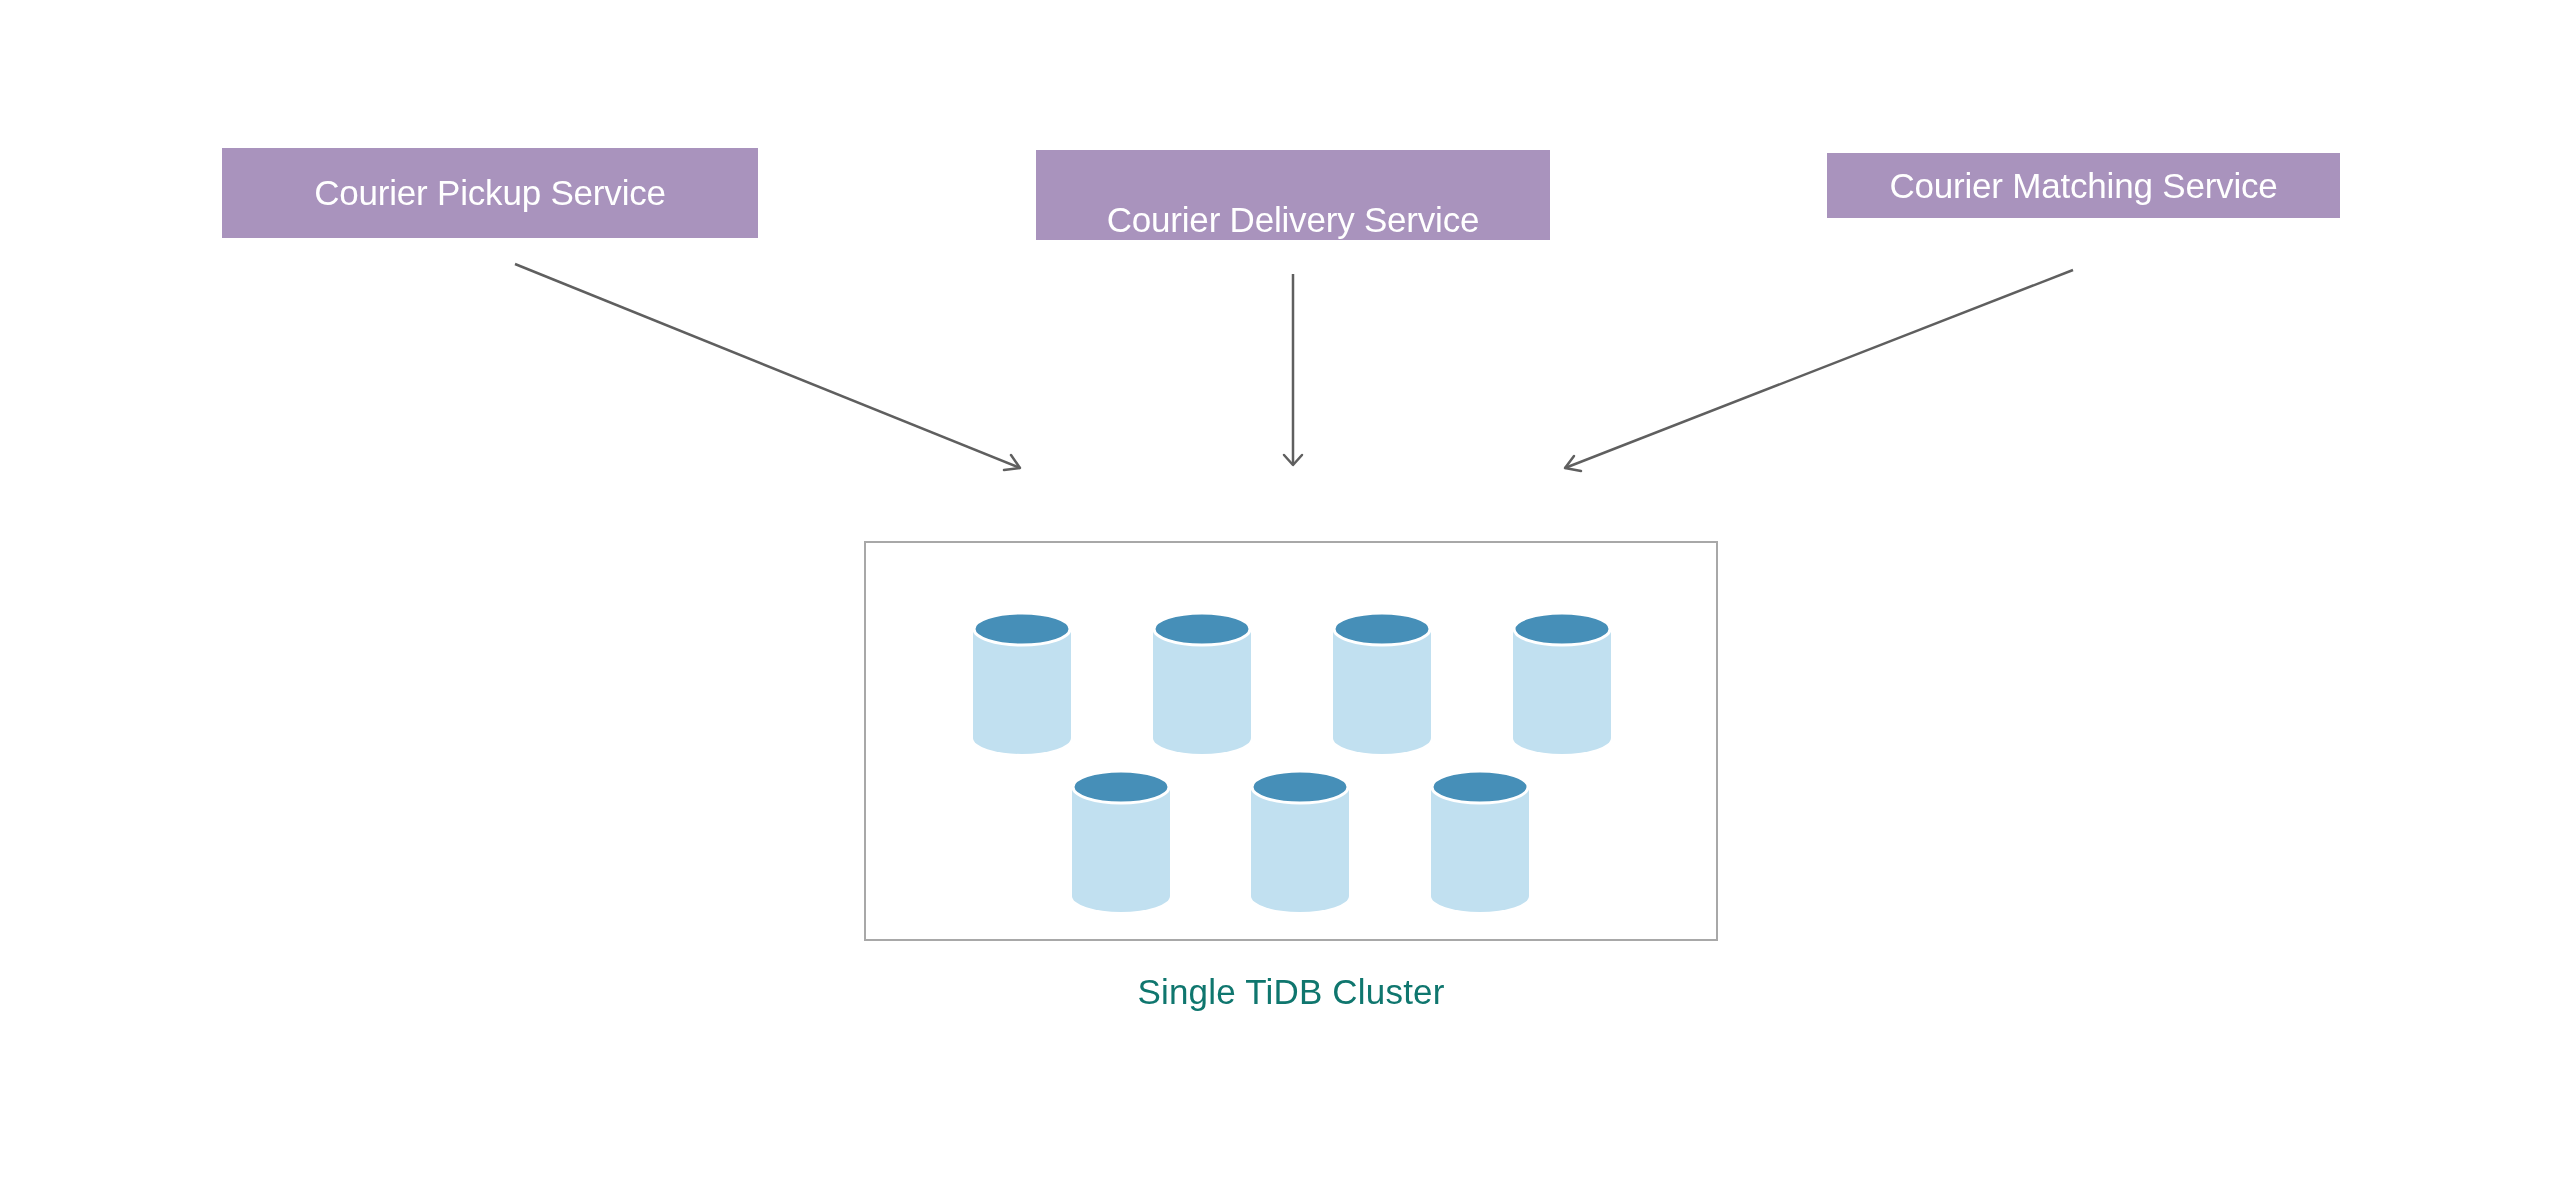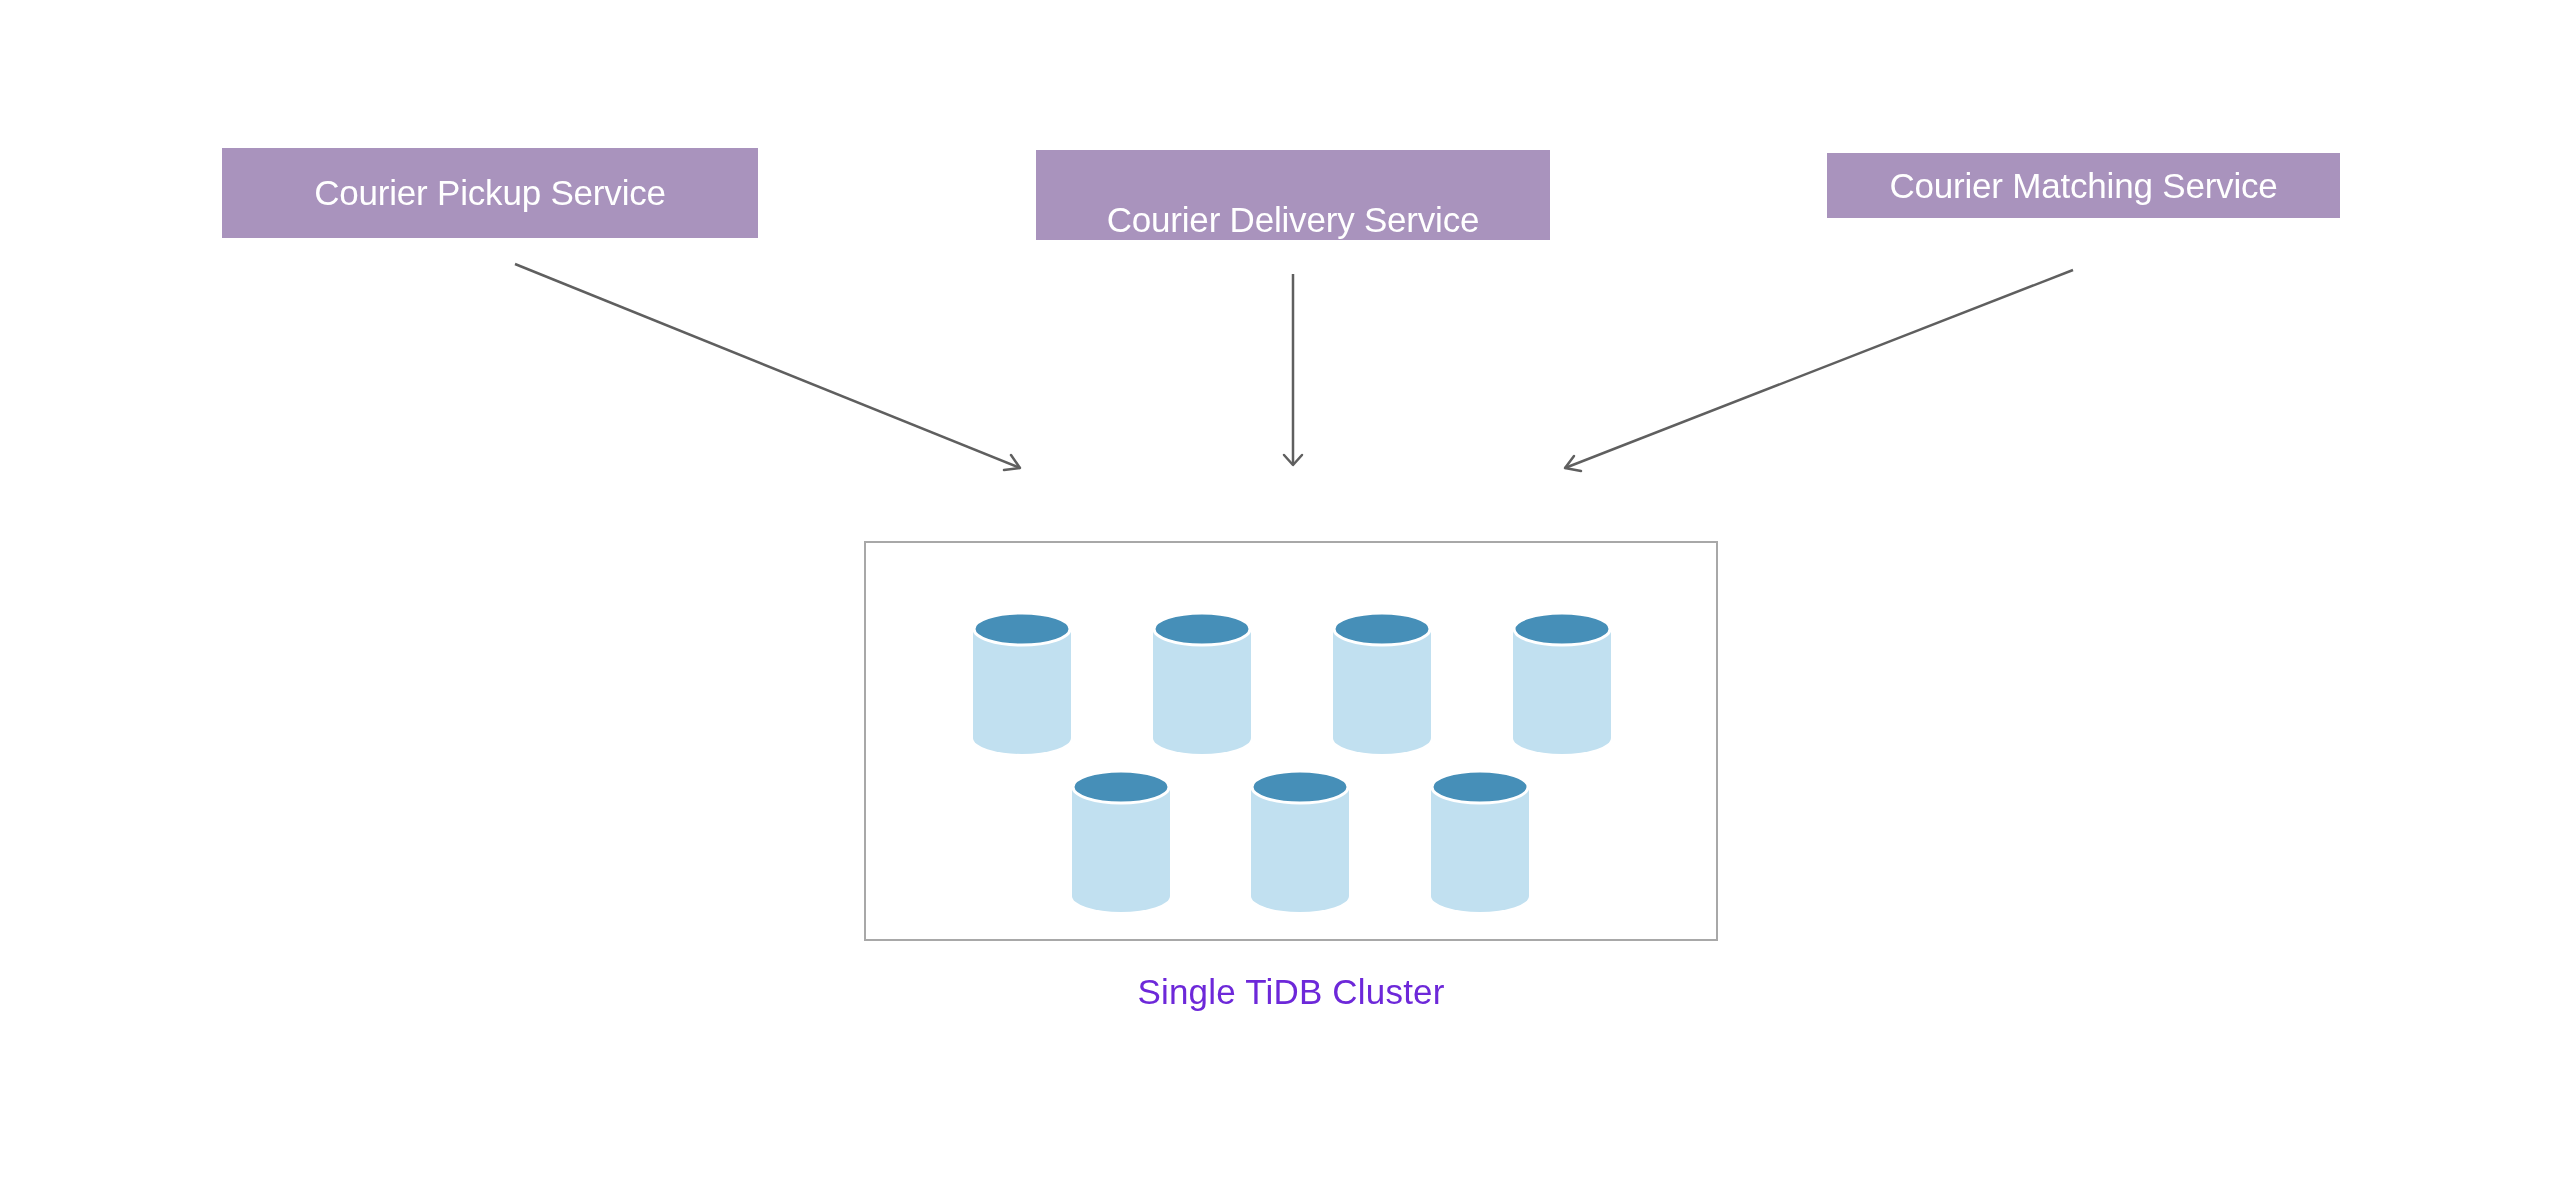--- a/index.html
+++ b/index.html
@@ -59,21 +59,21 @@
     .cyl-cap  { fill: #468fb8; stroke: #ffffff; stroke-width: 3; }
 
     #cluster-caption {
       position: absolute;
       left: 1040px;
       top: 972px;
       width: 502px;
       text-align: center;
       font-family: "Liberation Sans", sans-serif;
       font-size: 35px;
-      color: #6d28d9;
+      color: #0f766e;
       letter-spacing: 0.2px;
     }
   </style>
 </head>
 <body>
 
 <div id="svc-pickup" class="service-box">
   <span>Courier Pickup Service</span>
 </div>
 <div id="svc-delivery" class="service-box">

